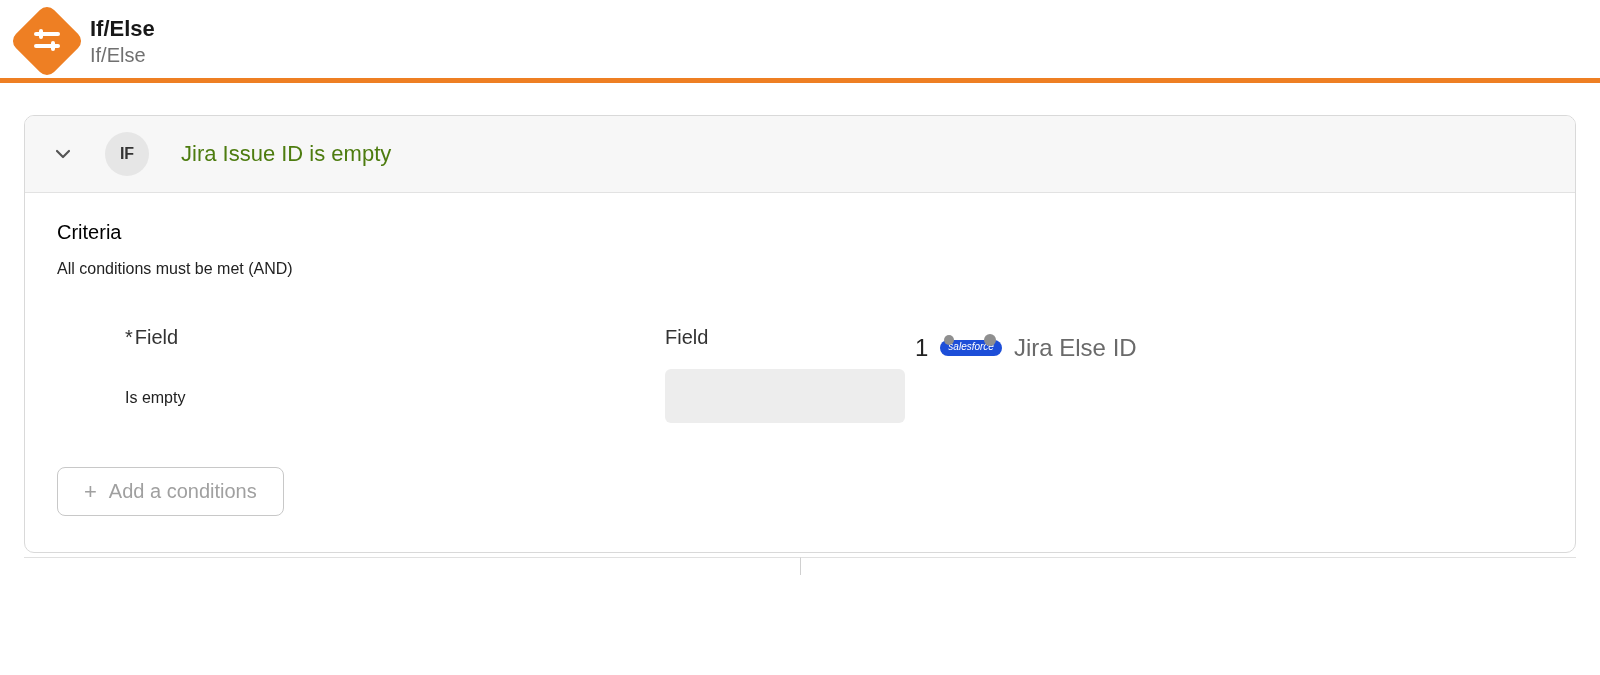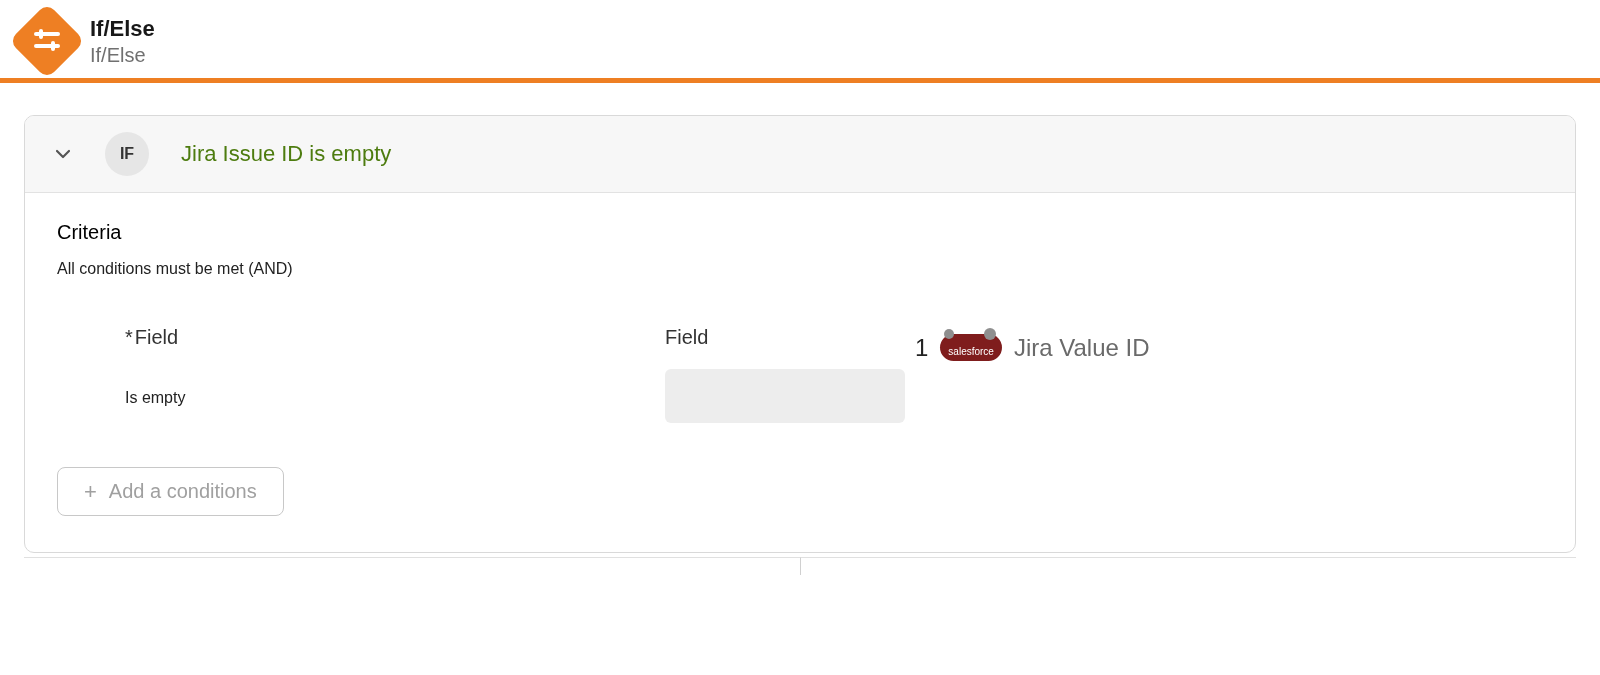--- a/index.html
+++ b/index.html
@@ -74,27 +74,28 @@
       grid-template-columns: 540px 250px 1fr;
       column-gap: 0;
       padding-left: 68px;
     }
     .col-header { font-size: 20px; color: #333; margin-bottom: 20px; }
     .req::before { content: "*"; margin-right: 2px; }
 
     .row-field { display: flex; align-items: center; gap: 12px; font-size: 24px; color: #6a6a6a; }
     .row-num { color: #222; font-weight: 400; }
     .sf-pill {
-      background: #7f1d1d;
+      background: #1d4ed8;
       color: #fff;
       border-radius: 14px;
-      padding: 11px 8px 2px 8px;
+      padding: 0 8px 2px 8px;
       font-size: 10px;
       line-height: 14px;
       position: relative;
+      font-style: italic;
     }
     .sf-pill::before, .sf-pill::after{
       content:"";
       position:absolute;
       background:#8f8f8f;
       border-radius:50%;
     }
     .sf-pill::before{ width:10px; height:10px; top:-5px; left:4px;}
     .sf-pill::after{ width:12px; height:12px; top:-6px; right:6px;}
     .row-op { font-size: 16px; color: #222; margin-top: 20px; }
@@ -167,21 +168,21 @@
     <div class="criteria-label">Criteria</div>
     <div class="criteria-value">All conditions must be met (AND)</div>
 
     <div class="cond-table">
       <div class="col-header req">Field</div>
       <div class="col-header">Field</div>
 
       <div class="row-field">
         <span class="row-num">1</span>
         <span class="sf-pill">salesforce</span>
-        <span>Jira Value ID</span>
+        <span>Jira Else ID</span>
       </div>
       <div class="row-op">Is empty</div>
       <div class="row-val"></div>
     </div>
 
     <button class="add-btn">
       <span class="plus">+</span>
       <span>Add a conditions</span>
     </button>
   </div>

